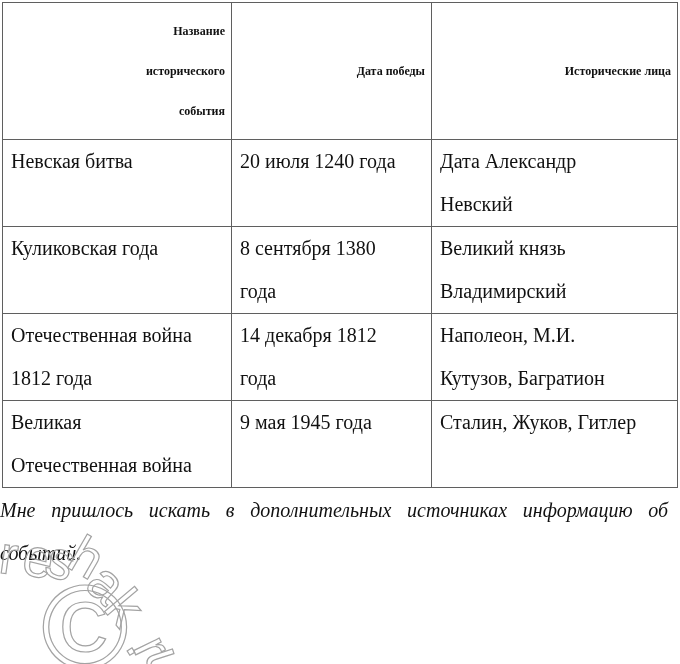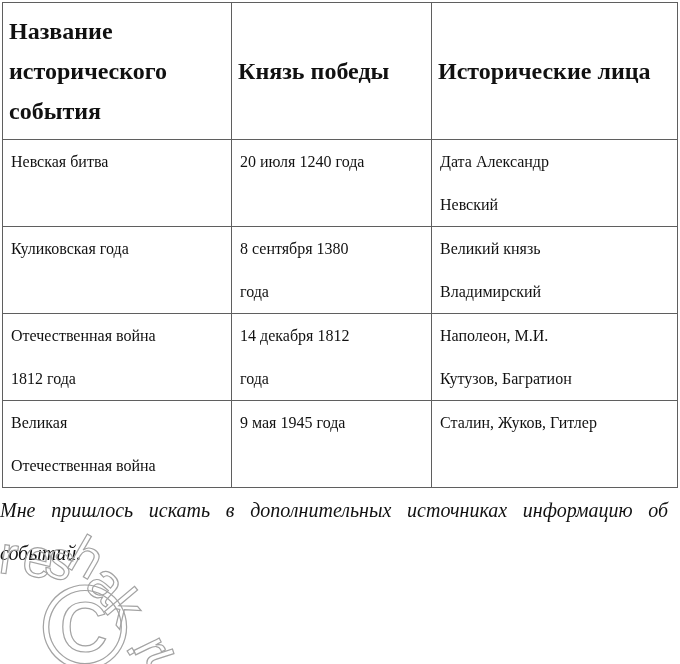--- a/index.html
+++ b/index.html
@@ -30,30 +30,30 @@
   .history-table col.c1 { width: 229px; }
   .history-table col.c2 { width: 200px; }
   .history-table col.c3 { width: 246px; }
   .history-table th, .history-table td {
     border: 1.5px solid var(--border-color);
     white-space: pre-line;
     overflow: hidden;
   }
   .history-table th {
     height: 125px;
-    font-size: 24px;
+    font-size: 12px;
     font-weight: bold;
     line-height: 40px;
-    text-align: left;
+    text-align: right;
     vertical-align: middle;
     padding: 8px 6px;
   }
   .history-table td {
     height: 86px;
-    font-size: 16px;
+    font-size: 20px;
     font-weight: normal;
     line-height: 43px;
     text-align: left;
     vertical-align: top;
     padding: 0 8px;
   }
 
   
   .note {
     width: 680px;
@@ -103,21 +103,21 @@
   <colgroup>
       <col class="c1">
       <col class="c2">
       <col class="c3">
     </colgroup>
   <tbody>
       <tr>
     <th>Название
 исторического
 события</th>
-    <th>Князь победы</th>
+    <th>Дата победы</th>
     <th>Исторические лица</th>
   </tr>
   <tr>
     <td>Невская битва</td>
     <td>20 июля 1240 года</td>
     <td>Дата Александр
 Невский</td>
   </tr>
   <tr>
     <td>Куликовская года</td>

